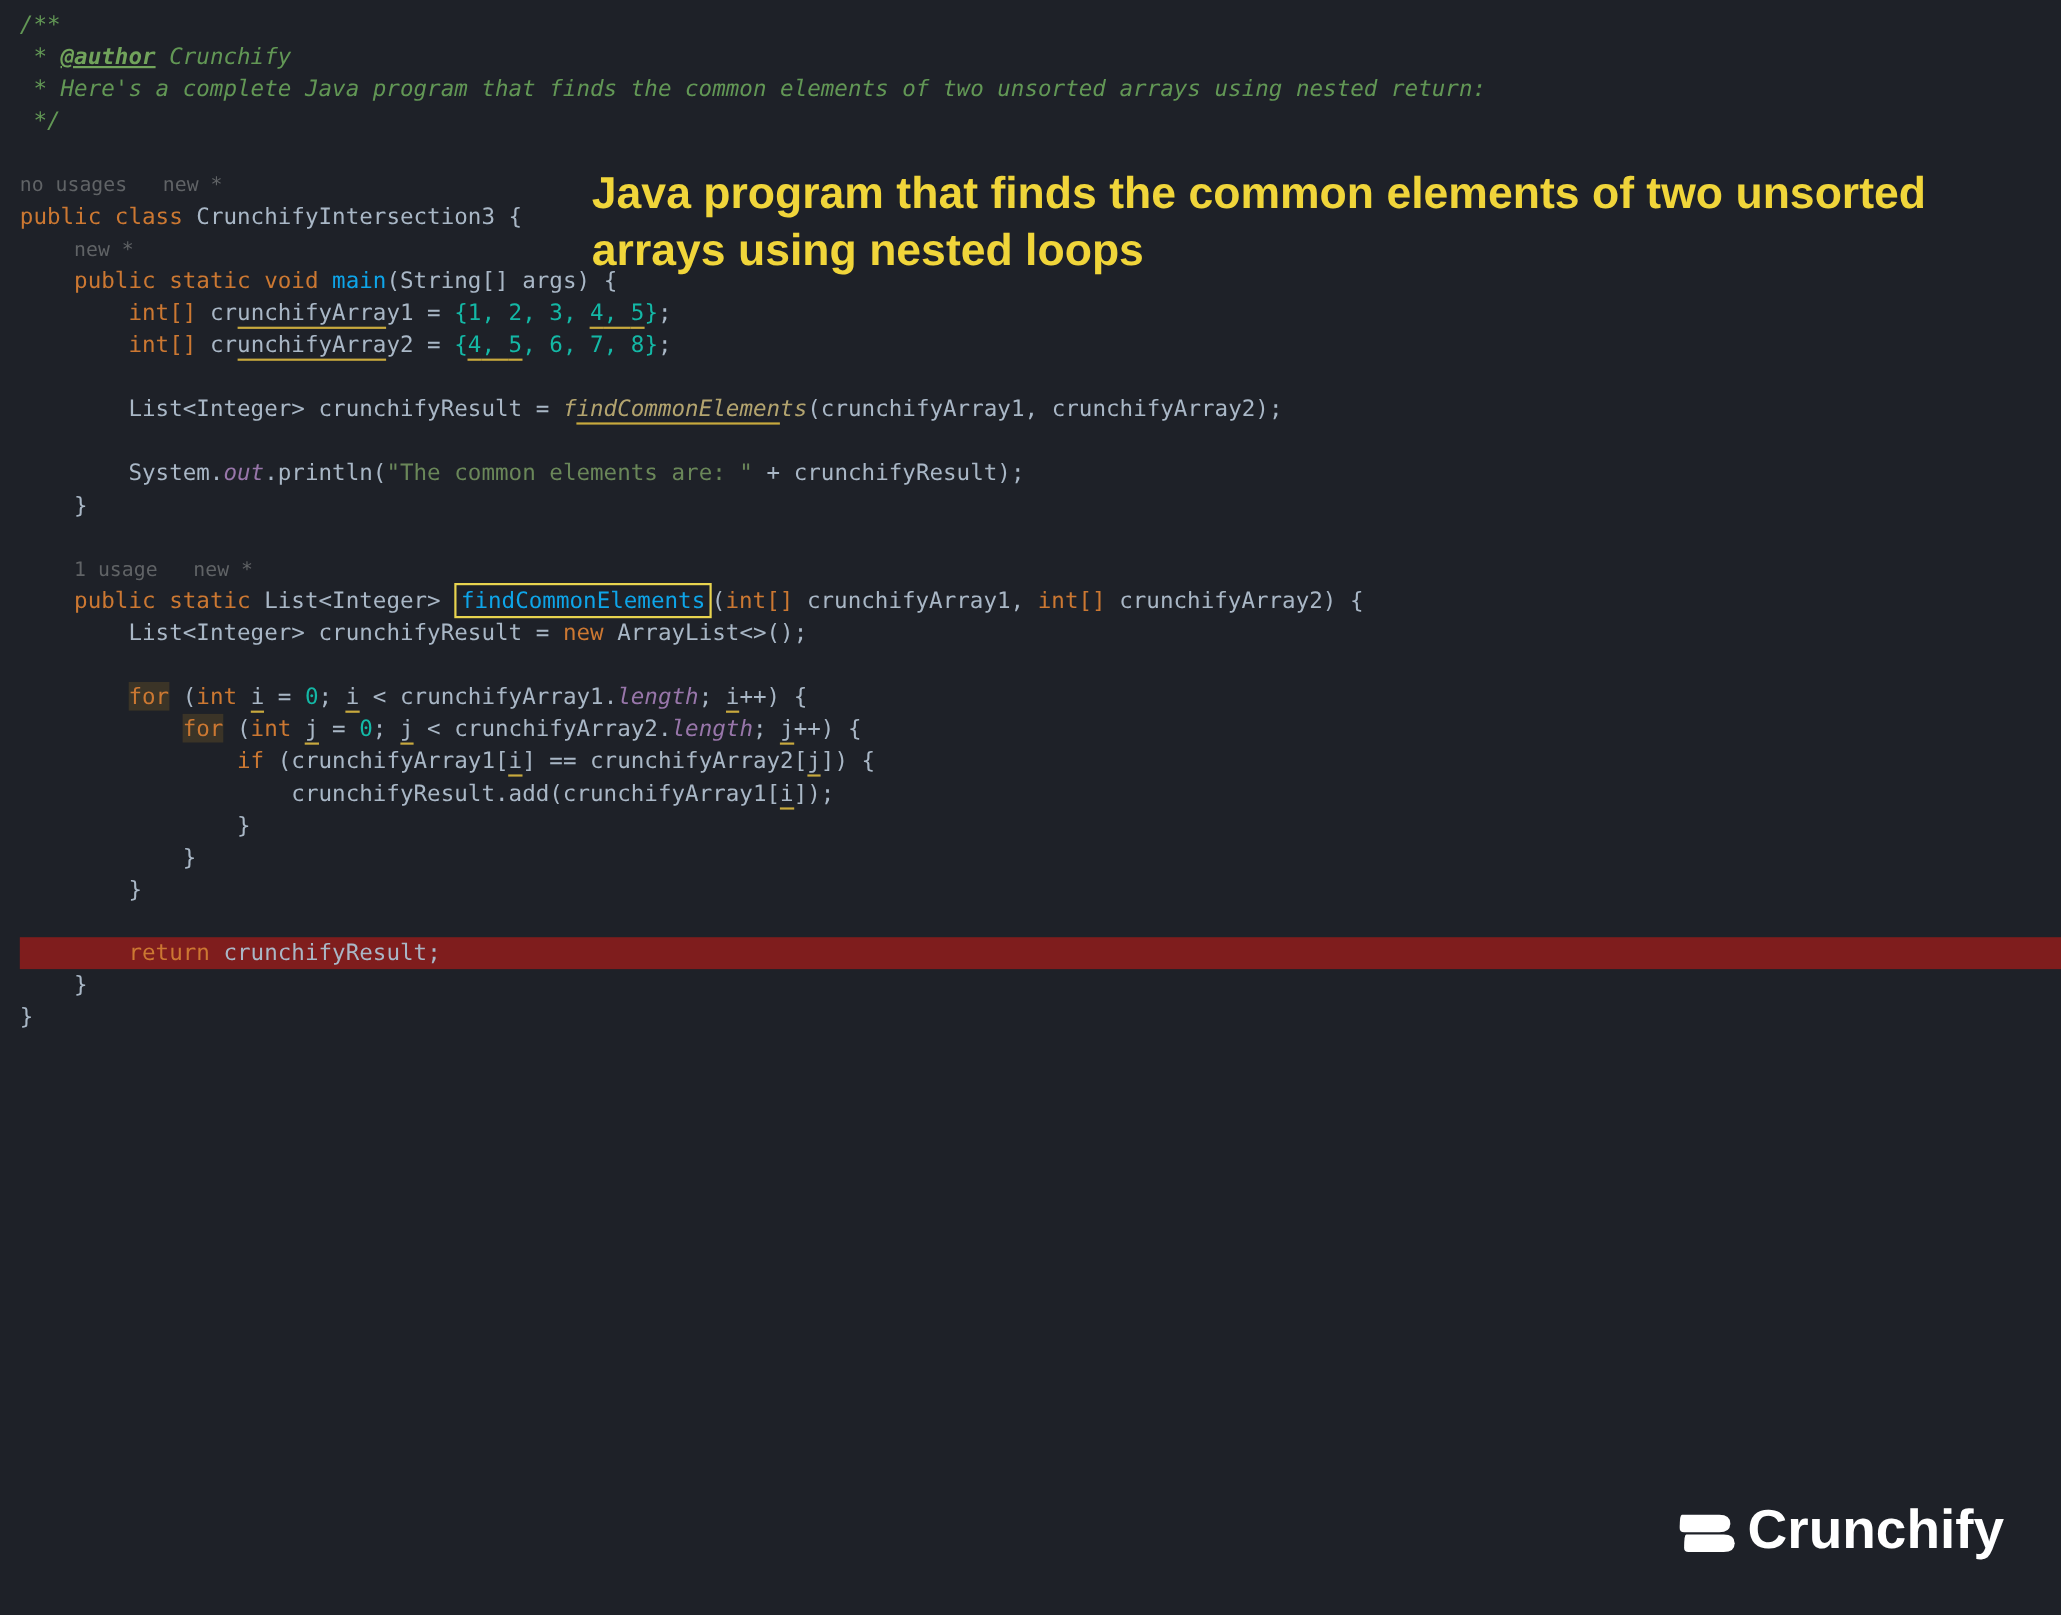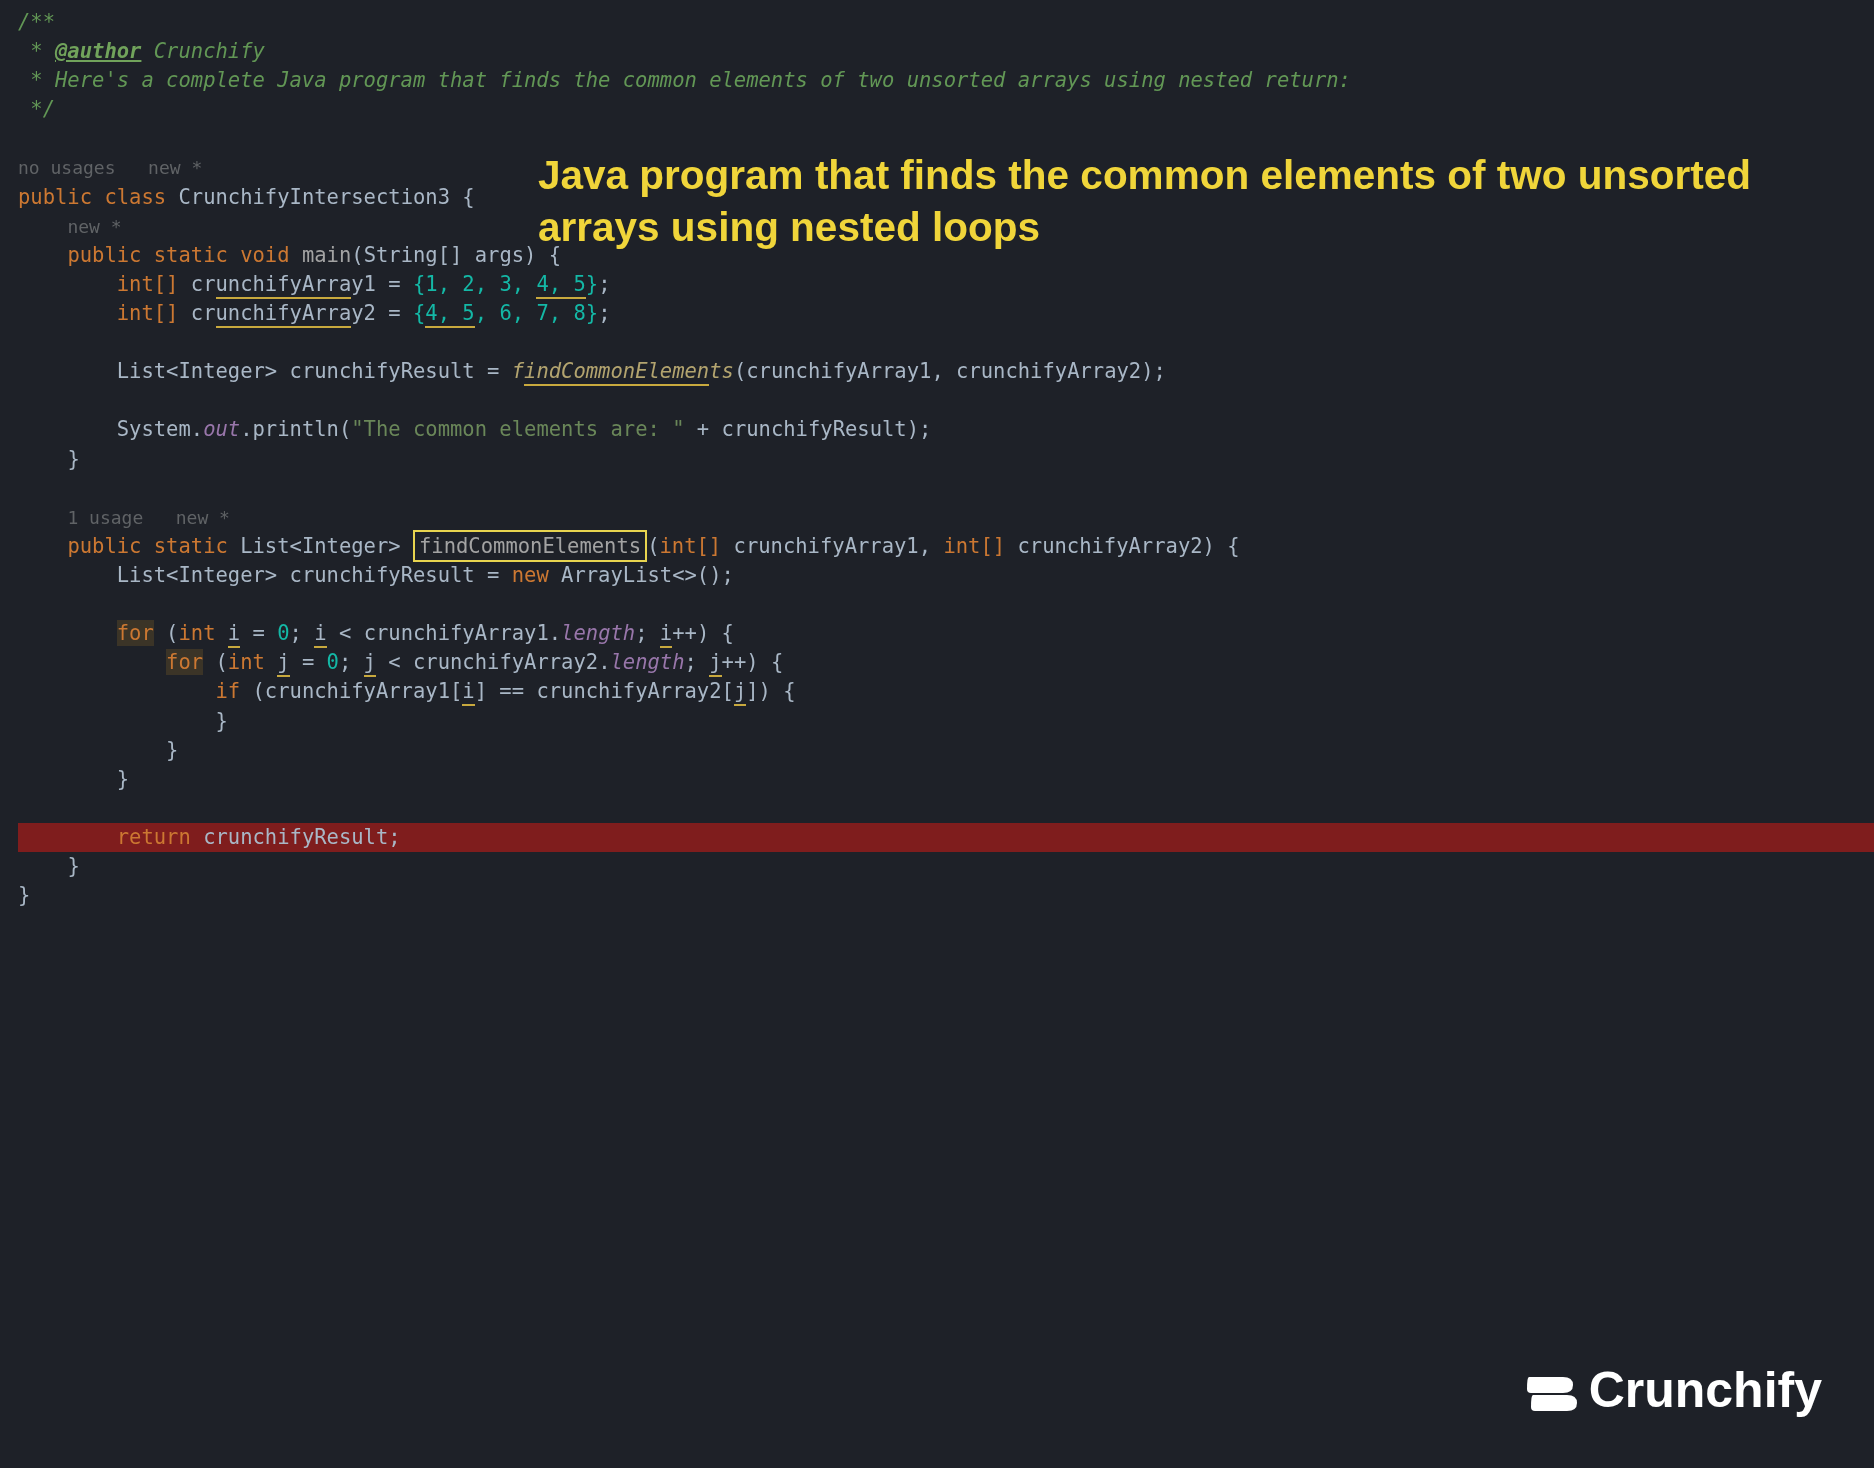--- a/index.html
+++ b/index.html
@@ -14,21 +14,21 @@
     height: 1468px;
     overflow: hidden;
     position: relative;
   }
   .editor { padding: 8px 0 0 18px; position: relative; }
   .line { white-space: pre; min-height: 29px; position: relative; }
   .c-doccomment { color: #629755; font-style: italic; }
   .c-doctag { color: #71a35b; font-style: italic; text-decoration: underline; font-weight: bold;}
   .c-keyword { color: #cc7832; }
   .c-class { color: #a9b7c6; }
-  .c-method { color: #a3a3a3; }
+  .c-method { color: #0ea5e9; }
   .c-method-call { color: #b3a46f; font-style: italic; }
   .c-type { color: #a9b7c6; }
   .c-number { color: #14b8a6; }
   .c-string { color: #6a8759; }
   .c-field { color: #9876aa; font-style: italic; }
   .c-param { color: #a9b7c6; text-align: center; }
   .c-var { color: #a9b7c6; }
   .c-punc { color: #a9b7c6; }
   .c-gray { color: #606366; font-style: normal; font-size: 18px; }
   .underline-var { border-bottom: 2px solid #c8a93e; padding-bottom: 1px; }
@@ -111,20 +111,21 @@
 <div class="line"><span>        </span><span class="c-type">List&lt;Integer&gt;</span><span> </span><span class="c-var">crunchifyResult</span><span class="c-punc"> = </span><span class="c-keyword">new</span><span> </span><span class="c-var">ArrayList&lt;&gt;()</span><span class="c-punc">;</span></div>
 
 <div class="line">&nbsp;</div>
 
 <div class="line"><span>        </span><span class="c-keyword for-bg">for</span><span class="c-punc"> (</span><span class="c-keyword">int</span><span> </span><span class="c-var underline-var">i</span><span class="c-punc"> = </span><span class="c-number">0</span><span class="c-punc">; </span><span class="c-var underline-var">i</span><span class="c-punc"> &lt; </span><span class="c-var">crunchifyArray1</span><span>.</span><span class="c-field">length</span><span class="c-punc">; </span><span class="c-var underline-var">i</span><span class="c-punc">++) {</span></div>
 
 <div class="line"><span>            </span><span class="c-keyword for-bg">for</span><span class="c-punc"> (</span><span class="c-keyword">int</span><span> </span><span class="c-var underline-var">j</span><span class="c-punc"> = </span><span class="c-number">0</span><span class="c-punc">; </span><span class="c-var underline-var">j</span><span class="c-punc"> &lt; </span><span class="c-var">crunchifyArray2</span><span>.</span><span class="c-field">length</span><span class="c-punc">; </span><span class="c-var underline-var">j</span><span class="c-punc">++) {</span></div>
 
 <div class="line"><span>                </span><span class="c-keyword">if</span><span class="c-punc"> (</span><span class="c-var">crunchifyArray1</span><span class="c-punc">[</span><span class="c-var underline-var">i</span><span class="c-punc">] == </span><span class="c-var">crunchifyArray2</span><span class="c-punc">[</span><span class="c-var underline-var">j</span><span class="c-punc">]) {</span></div>
 
+<div class="line"><span>                    </span><span class="c-var">crunchifyResult</span><span>.</span><span class="c-var">add</span><span class="c-punc">(</span><span class="c-var">crunchifyArray1</span><span class="c-punc">[</span><span class="c-var underline-var">i</span><span class="c-punc">]);</span></div>
 
 
 <div class="line"><span>                </span><span class="c-punc">}</span></div>
 
 <div class="line"><span>            </span><span class="c-punc">}</span></div>
 
 <div class="line"><span>        </span><span class="c-punc">}</span></div>
 
 <div class="line">&nbsp;</div>
 

